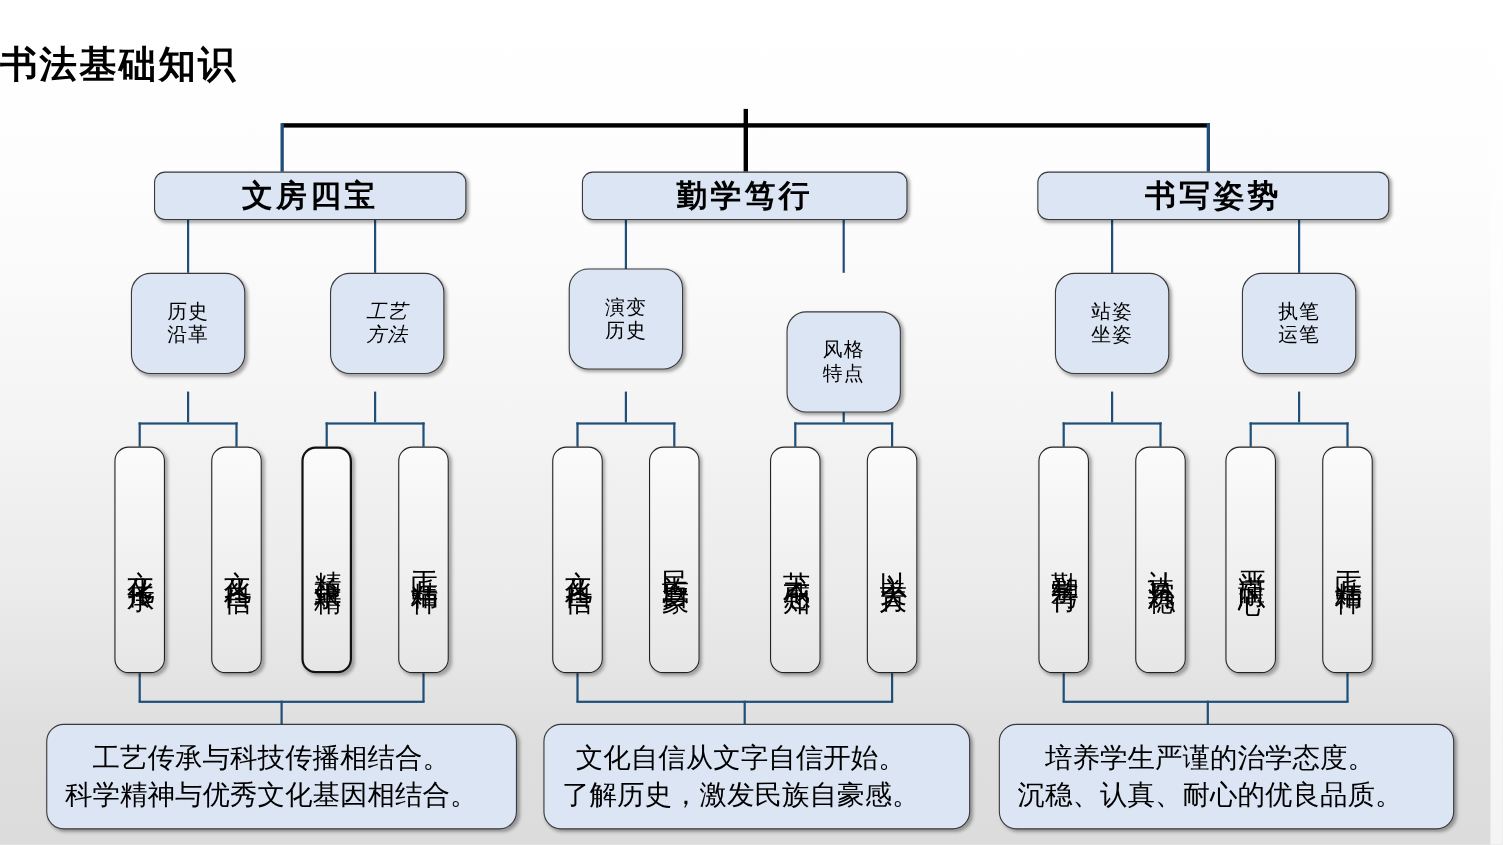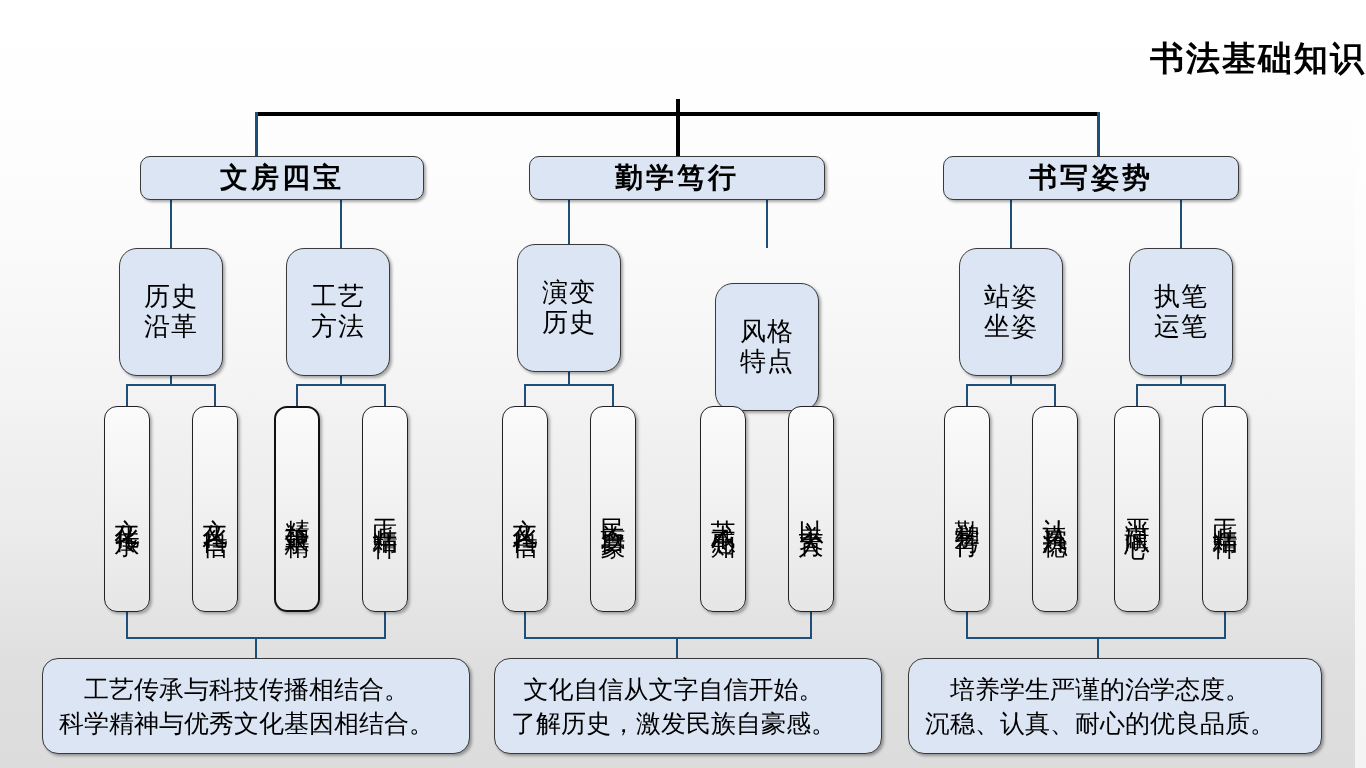--- a/index.html
+++ b/index.html
@@ -29,21 +29,21 @@
     background: linear-gradient(to bottom, #ffffff 0%, #fcfcfc 50%, #f4f4f4 100%);
     z-index: 1;
   }
 
   
   #title {
     position: absolute;
     left: 0;
     top: 36px;
     width: 1366px;
-    text-align: right;
+    text-align: left;
     font-size: 34px;
     font-weight: bold;
     color: #000000;
     letter-spacing: 2px;
     z-index: 5;
   }
 
   
   .conn {
     position: absolute;
@@ -76,25 +76,25 @@
     border-radius: 10px;
     font-size: 28px;
     font-weight: bold;
     letter-spacing: 3px;
     box-shadow: 2px 2px 3px rgba(0,0,0,0.33);
   }
 
   
   .lvl3 {
     width: 104px;
-    height: 128px;
+    height: 92px;
     background: #dbe5f3;
     border: 1px solid #3a3a3a;
     border-radius: 18px;
-    font-size: 26px;
+    font-size: 18px;
     line-height: 1.15;
     letter-spacing: 1px;
     box-shadow: 2px 2px 3px rgba(0,0,0,0.33);
   }
   .lvl3 .l3txt { white-space: pre-line; }
 
   
   .leaf {
     width: 46px;
     height: 206px;
@@ -154,21 +154,21 @@
     <span>文房四宝</span>
   </div>
 
   <div class="conn" style="left:170px; top:200px; width:2px; height:48px;"></div>
   <div class="conn" style="left:340px; top:200px; width:2px; height:48px;"></div>
 
   <div class="node lvl3" style="left:119px; top:248px;">
     <span class="l3txt">历史
 沿革</span>
   </div>
-  <div class="node lvl3" style="left:286px; top:248px;">
+  <div class="node lvl3" style="left:300px; top:248px;font-style:italic;">
     <span class="l3txt">工艺
 方法</span>
   </div>
 
   <div class="conn" style="left:170px; top:356px; width:2px; height:28px;"></div>
   <div class="conn" style="left:126px; top:384px; width:90px; height:2px;"></div>
   <div class="conn" style="left:126px; top:384px; width:2px; height:22px;"></div>
   <div class="conn" style="left:214px; top:384px; width:2px; height:22px;"></div>
 
   <div class="conn" style="left:340px; top:356px; width:2px; height:28px;"></div>
@@ -240,21 +240,21 @@
   <div class="conn" style="left:524px; top:612px; width:2px; height:26px;"></div>
   <div class="conn" style="left:810px; top:612px; width:2px; height:26px;"></div>
   <div class="conn" style="left:524px; top:637px; width:288px; height:2px;"></div>
   <div class="conn" style="left:676px; top:637px; width:2px; height:22px;"></div>
 
   <div class="node summary" style="left:494px; top:658px; width:388px;">
     <span class="sumtxt">文化自信从文字自信开始。
 了解历史，激发民族自豪感。</span>
   </div>
 
-  <div class="node lvl2" style="left:943px; top:156px; width:296px;">
+  <div class="node lvl2" style="left:943px; top:156px; width:320px;">
     <span>书写姿势</span>
   </div>
   <div class="conn" style="left:1010px; top:200px; width:2px; height:48px;"></div>
   <div class="conn" style="left:1180px; top:200px; width:2px; height:48px;"></div>
 
   <div class="node lvl3" style="left:959px; top:248px;">
     <span class="l3txt">站姿
 坐姿</span>
   </div>
   <div class="node lvl3" style="left:1129px; top:248px;">

